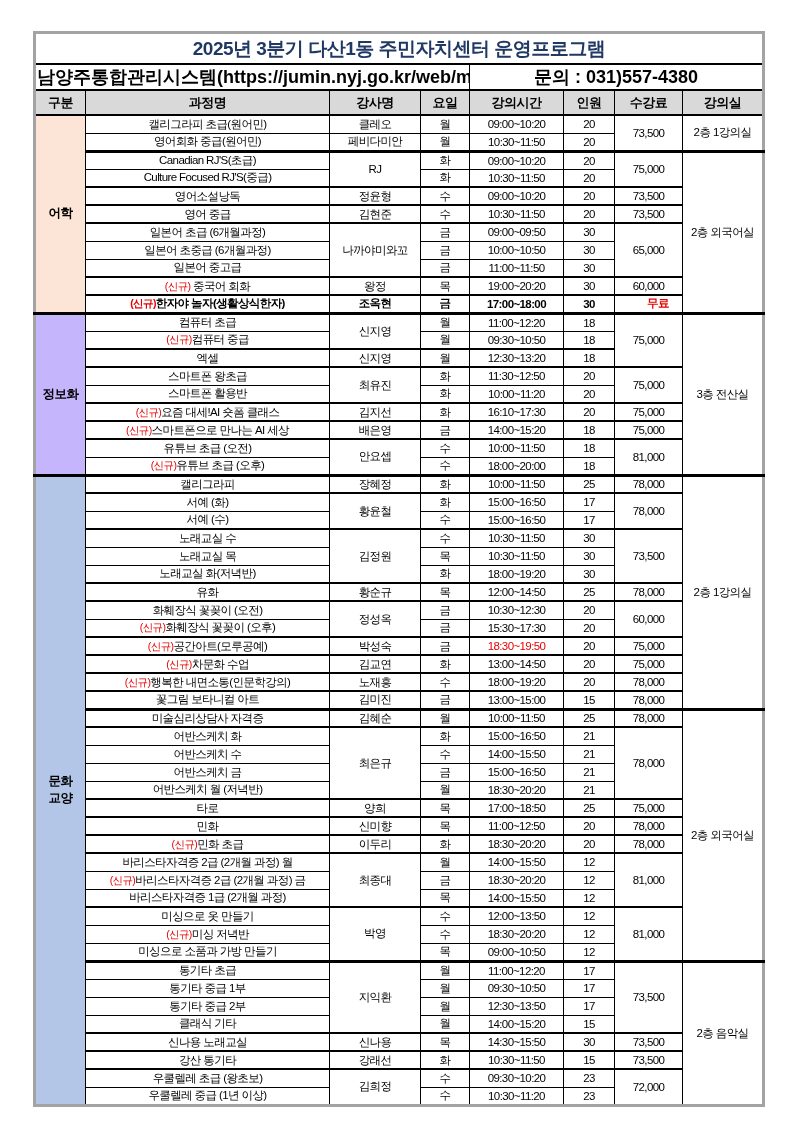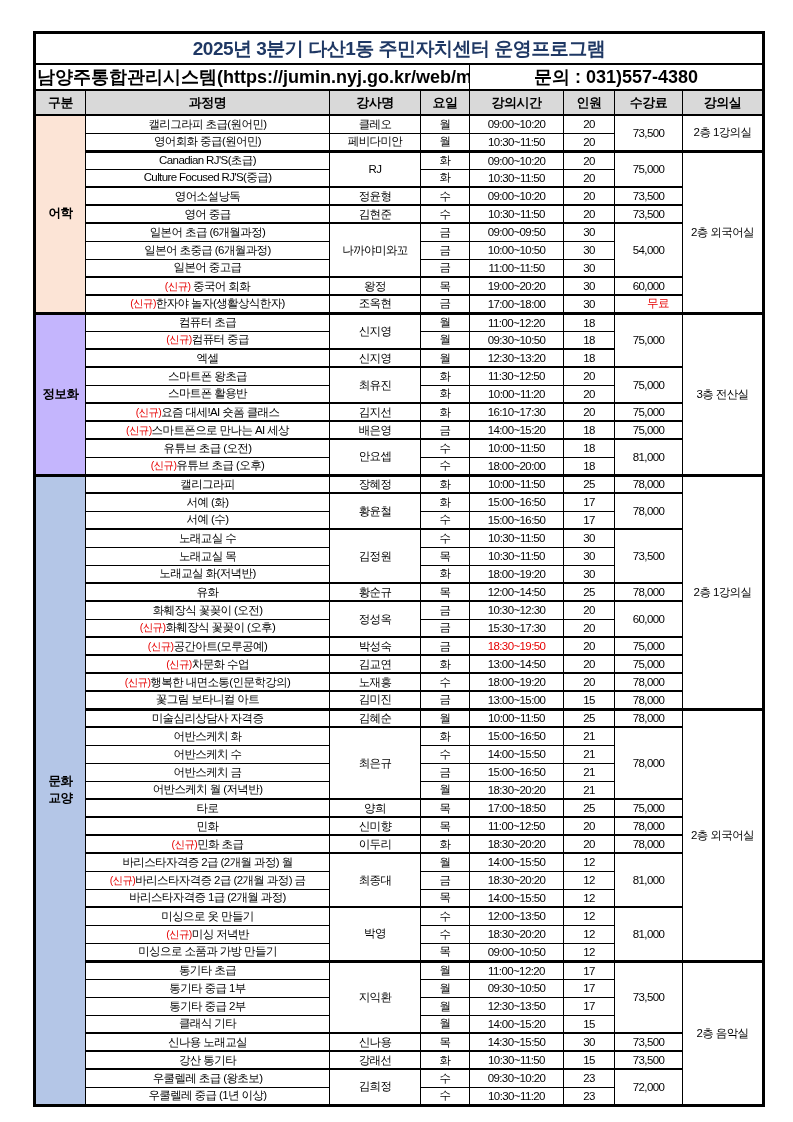--- a/index.html
+++ b/index.html
@@ -1,29 +1,29 @@
 <!DOCTYPE html>
 <html lang="ko"><head>
 <meta charset="utf-8">
 <style>
   html,body{margin:0;padding:0;background:#ffffff;}
   body{width:793px;height:1122px;font-family:"Liberation Sans",sans-serif;}
   .page{position:relative;width:793px;height:1122px;background:#fff;overflow:hidden;}
-  table.program{position:absolute;left:33px;top:31px;width:729px;border-collapse:collapse;table-layout:fixed;border:3px solid #000000;}
+  table.program{position:absolute;left:33px;top:31px;width:729px;border-collapse:collapse;table-layout:fixed;border:3px solid #a3a3a3;}
   th,td{border:1px solid #000;padding:0 1px;text-align:center;vertical-align:middle;overflow:hidden;white-space:nowrap;color:#000;}
   tr.title-row th{height:29px;font-size:19px;font-weight:bold;color:#1f3864;border-bottom-width:2px;letter-spacing:-0.5px;}
   tr.info-row th{height:23px;font-size:18px;font-weight:bold;}
   tr.head-row th{height:23px;font-size:13px;font-weight:bold;background:#d9d9d9;border-top-width:2px;border-bottom-width:2px;letter-spacing:-0.5px;margin-left:46px;}
   tbody tr{height:18px;}
   tbody td{font-size:11.5px;letter-spacing:-0.6px;}
   td.cat{font-weight:bold;font-size:12.5px;white-space:pre-line;letter-spacing:-0.5px;}
   td.fee,td.cap{font-size:11.5px;}
   tr.top-g > td{border-top-width:2px;}
   tr.top-t > td{border-top-width:3px;}
-  tr.bold-row td{font-weight:normal;}
+  tr.bold-row td{font-weight:bold;}
   .new{color:#e60000;font-size:10.5px;}
   .red{color:#e60000;}
   .redbold{color:#e60000;font-weight:bold;padding-left:20px;}
 </style>
 </head>
 <body>
 
 <div class="page">
   <table class="program">
     <colgroup>
@@ -103,21 +103,21 @@
           <td>10:30~11:50</td>
           <td class="cap">20</td>
           <td class="fee">73,500</td>
         </tr>
         <tr class="top-g">
           <td>일본어 초급 (6개월과정)</td>
           <td rowspan="3">나까야미와꼬</td>
           <td>금</td>
           <td>09:00~09:50</td>
           <td class="cap">30</td>
-          <td rowspan="3" class="fee">54,000</td>
+          <td rowspan="3" class="fee">65,000</td>
         </tr>
         <tr>
           <td>일본어 초중급 (6개월과정)</td>
           <td>금</td>
           <td>10:00~10:50</td>
           <td class="cap">30</td>
         </tr>
         <tr>
           <td>일본어 중고급</td>
           <td>금</td>

